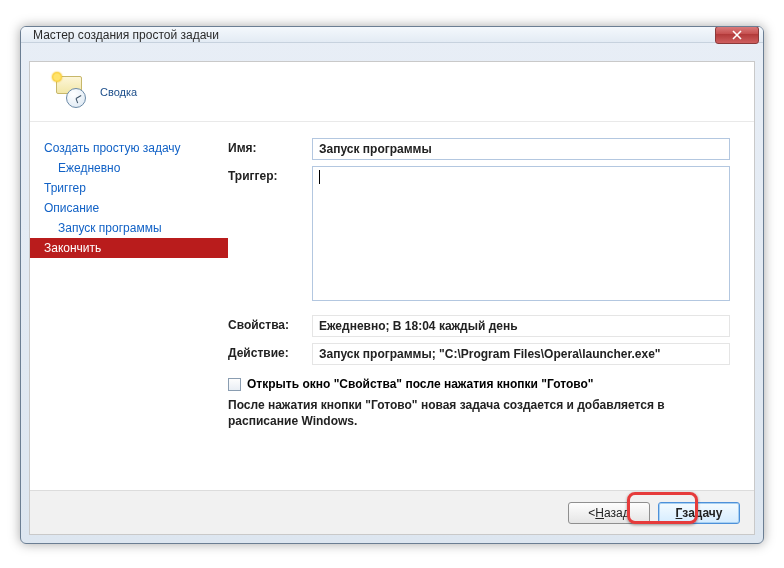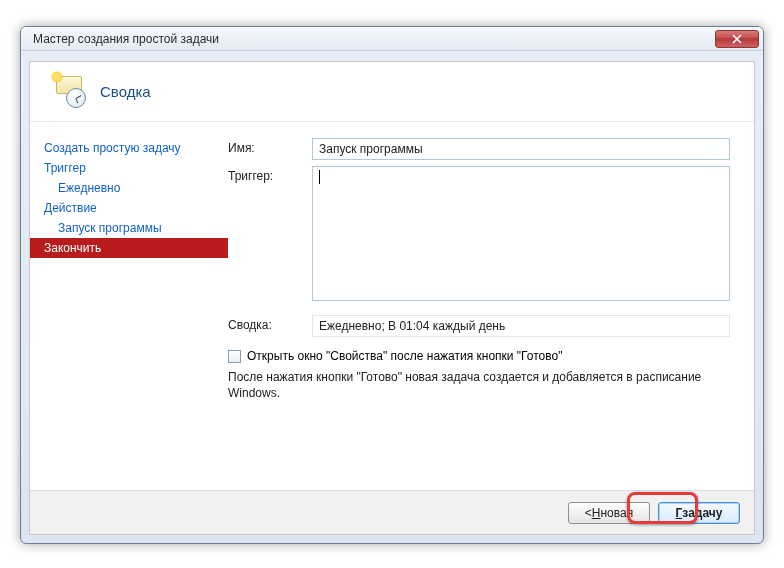--- a/index.html
+++ b/index.html
@@ -23,21 +23,21 @@
   .window {
     position: absolute;
     left: 20px; top: 26px;
     width: 744px; height: 518px;
     border: 1px solid #6b7e93;
     border-radius: 6px;
     background: linear-gradient(#e8eef6, #dde6f0);
     overflow: hidden;
   }
   .titlebar {
-    height: 24px;
+    height: 16px;
     display: flex;
     align-items: center;
     padding: 0 4px 0 12px;
     background: linear-gradient(#f4f8fc, #e3ebf4);
     border-bottom: 1px solid #c7d2de;
   }
   .titlebar .title {
     flex: 1;
     color: #2a2a2a;
   }
@@ -93,21 +93,21 @@
   .task-icon .clock::before, .task-icon .clock::after {
     content: "";
     position: absolute;
     left: 50%; top: 50%;
     background: #3d5266;
     transform-origin: left center;
   }
   .task-icon .clock::before { width: 6px; height: 1px; transform: rotate(-30deg); }
   .task-icon .clock::after  { width: 5px; height: 1px; transform: rotate(70deg); }
   .header-title {
-    font-size: 15px;
+    font-size: 11px;
     color: #1b4d8a;
     text-align: center;
   }
   .body {
     position: absolute;
     left: 0; right: 0; top: 60px; bottom: 44px;
     display: flex;
   }
   .sidebar {
     width: 198px;
@@ -121,20 +121,21 @@
   }
   .sidebar-item.sub { padding-left: 28px; }
   .sidebar-item.selected {
     background: #b91c1c;
     color: #fff;
   }
   .content {
     flex: 1;
     padding: 16px 24px 10px 0;
     position: relative;
+    font-weight: bold;
   }
   .row {
     display: flex;
     margin-bottom: 6px;
   }
   .row .label {
     width: 84px;
     color: #222;
     padding-top: 3px;
   }
@@ -257,61 +258,65 @@
         <div class="paper"></div>
         <div class="sun"></div>
         <div class="clock"></div>
       </div>
       <div class="header-title">Сводка</div>
     </div>
 
     <div class="body">
       <div class="sidebar">
         <div class="sidebar-item">Создать простую задачу</div>
+        <div class="sidebar-item sub">Ежедневно</div>
         <div class="sidebar-item">Триггер</div>
-        <div class="sidebar-item sub">Ежедневно</div>
-        <div class="sidebar-item">Действие</div>
+        <div class="sidebar-item">Описание</div>
         <div class="sidebar-item sub">Запуск программы</div>
         <div class="sidebar-item selected">Закончить</div>
       </div>
 
       <div class="content">
         <div class="row">
           <div class="label">Имя:</div>
           <input class="txt-input" value="Запуск программы" style="">
         </div>
         <div class="row">
           <div class="label">Триггер:</div>
           <div class="txt-area-wrap">
             <textarea class="txt-area" style=""></textarea>
             <div class="caret"></div>
           </div>
         </div>
 
         <div style="height:8px"></div>
 
         <div class="row">
-          <div class="label">Сводка:</div>
-          <div class="readonly">Ежедневно; В 01:04 каждый день</div>
+          <div class="label">Свойства:</div>
+          <div class="readonly">Ежедневно; В 18:04 каждый день</div>
+        </div>
+        <div class="row">
+          <div class="label">Действие:</div>
+          <div class="readonly">Запуск программы; "C:\Program Files\Opera\launcher.exe"</div>
         </div>
 
         <div class="checkbox-row">
           <div class="chk"></div>
           <div>Открыть окно "Свойства" после нажатия кнопки "Готово"</div>
         </div>
 
         <div class="hint">После нажатия кнопки "Готово" новая задача создается и добавляется в расписание Windows.</div>
       </div>
     </div>
 
     <div class="footer">
       <div class="btn">
         <span>&lt; </span>
           <span class="u">Н</span>
-          <span>новая</span>
+          <span>азад</span>
       </div>
       <div class="btn default">
         <span class="u">Г</span>
           <span>задачу</span>
       </div>
     </div>
 
   </div>
 </div>
 

